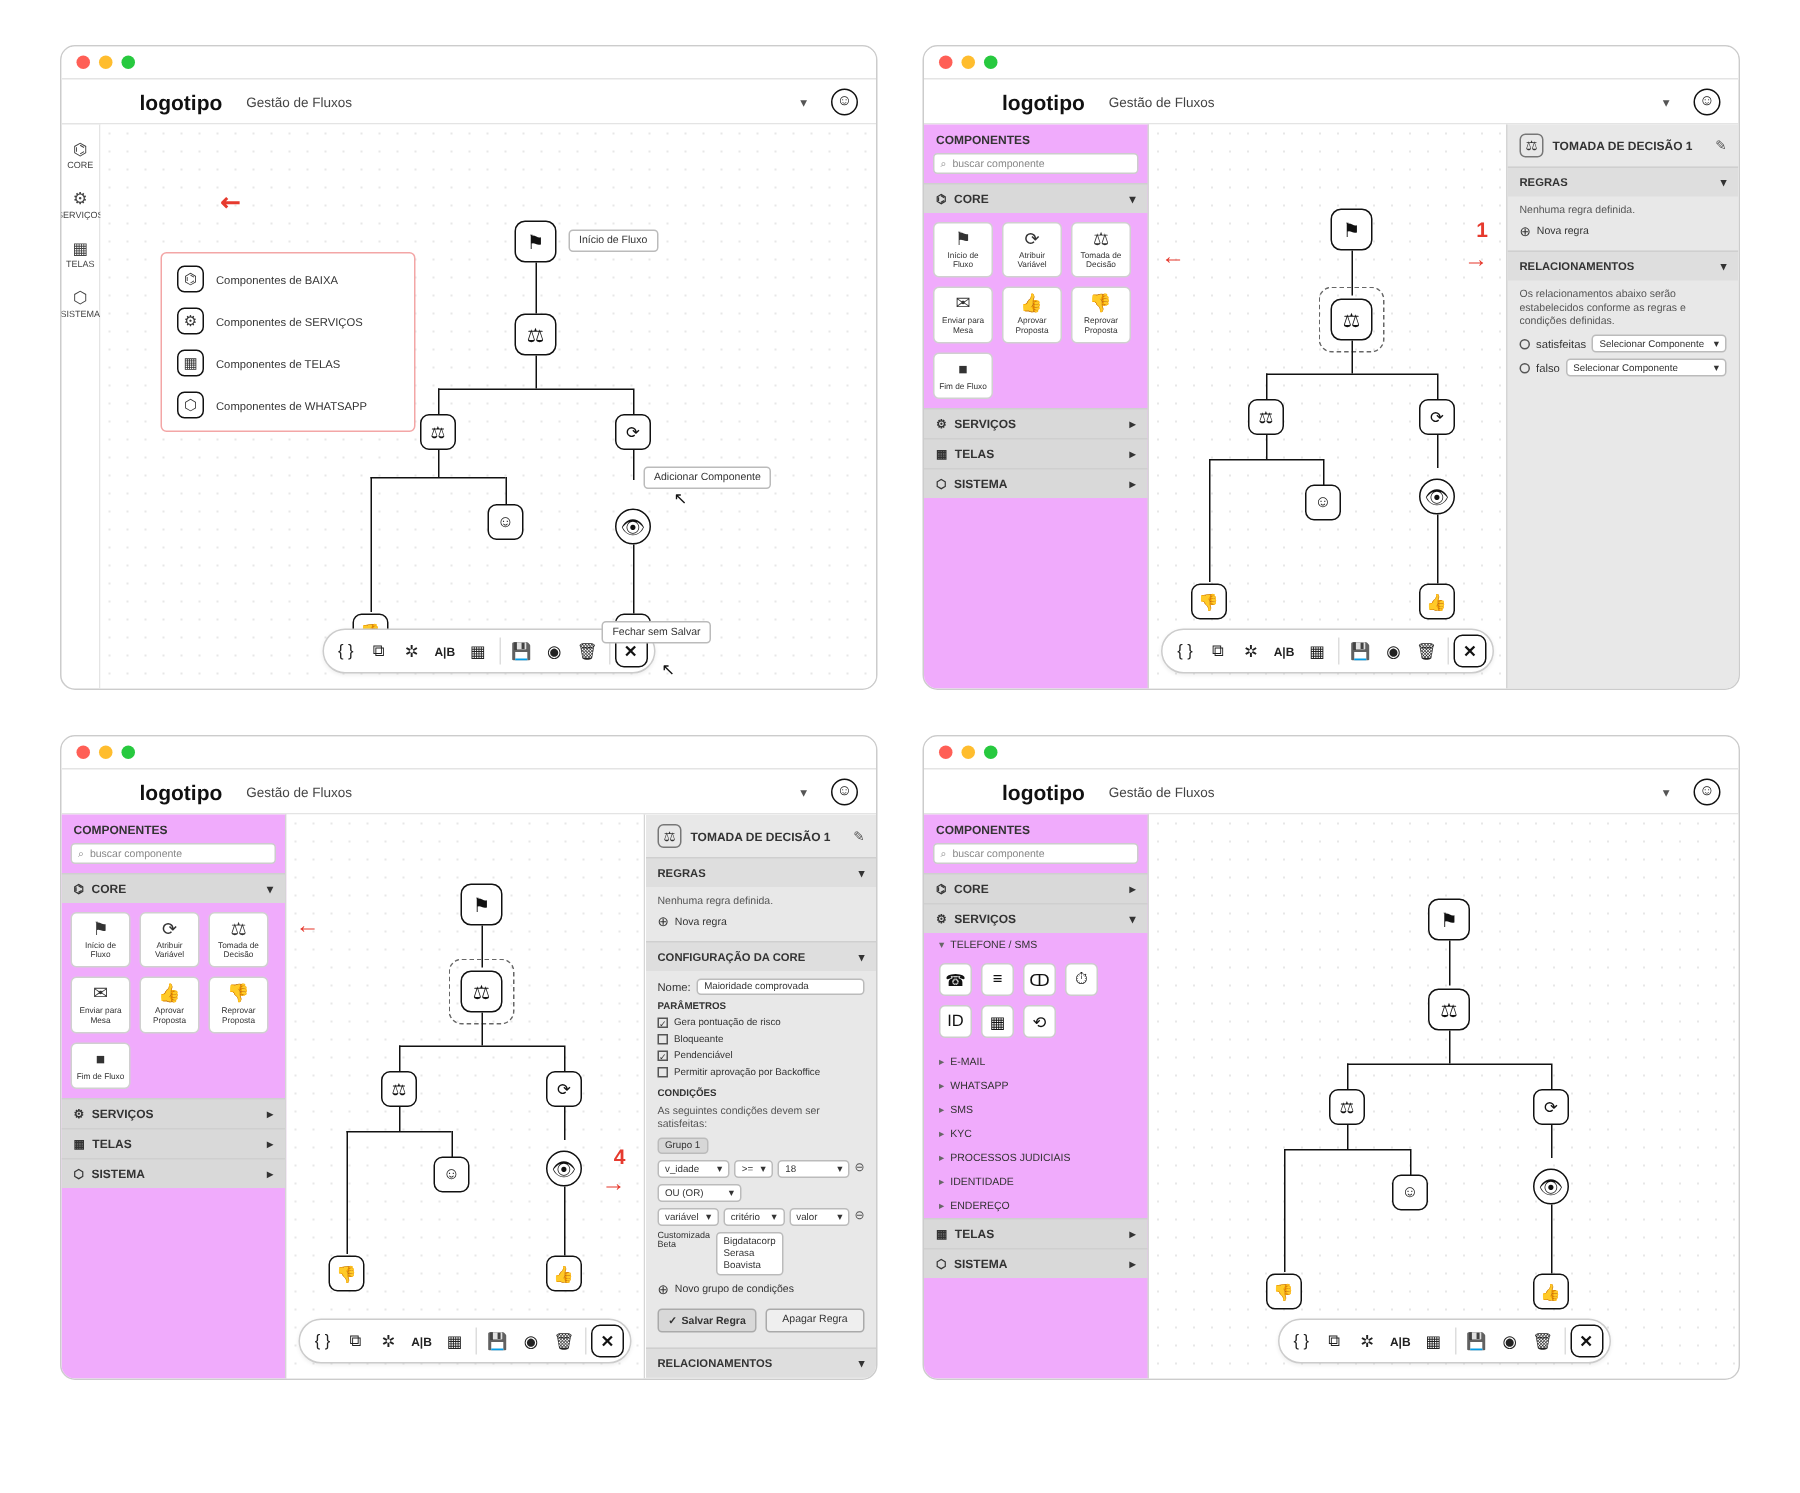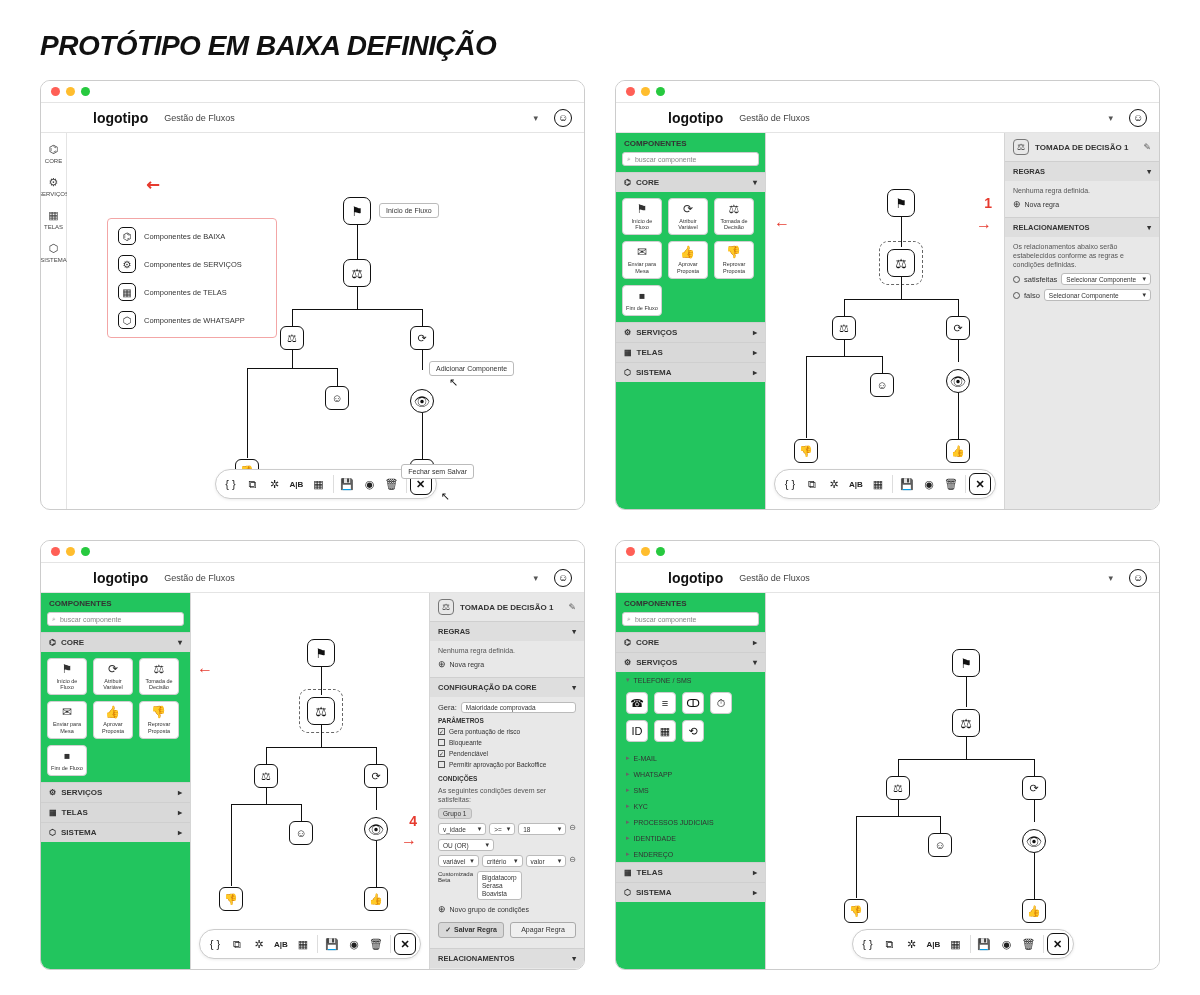--- a/index.html
+++ b/index.html
@@ -87,21 +87,21 @@
     color: #444;
   }
   .iconbar .ibi {
     display: flex; flex-direction: column; align-items: center; gap: 2px;
   }
   .iconbar .ico { font-size: 11px; }
 
   
   .leftpanel {
     width: 150px;
-    background: #22c55e;
+    background: #f0abfc;
     border-right: 1px solid #d5d5d5;
     display: flex;
     flex-direction: column;
     font-size: 8px;
   }
   .lp-title {
     font-size: 8px;
     font-weight: 700;
     padding: 6px 8px 4px;
     color: #333;
@@ -339,21 +339,20 @@
     background:#fff; border:1px solid #bbb; border-radius:3px;
     font-size:6.5px; padding:2px 4px; display:flex; flex-direction:column; gap:1px;
     position: relative;
   }
 
 </style>
 </head>
 <body>
 
 <div class="page">
-  <h1 class="title">PROTÓTIPO EM BAIXA DEFINIÇÃO</h1>
 
   <div class="grid">
 
     <div class="frame">
       <div class="titlebar">
         <span class="tc r"></span>
         <span class="tc y"></span>
         <span class="tc g"></span>
       </div>
       <div class="appbar">
@@ -731,21 +730,21 @@
             <span class="rp-link">
                 <span>Nova regra</span>
               </span>
           </div>
           <div class="rp-sec">
               <span>CONFIGURAÇÃO DA CORE</span>
               <span class="arw">▾</span>
             </div>
           <div class="rp-body">
             <div class="rp-row">
-              <span>Gera:</span>
+              <span>Nome:</span>
               <div class="rp-input">Maioridade comprovada</div>
             </div>
             <span style="font-weight:700; font-size:6.5px;">PARÂMETROS</span>
             <div class="rp-chk">
                 <span class="box">✓</span>
                 <span>Gera pontuação de risco</span>
               </div>
             <div class="rp-chk">
                 <span class="box"></span>
                 <span>Bloqueante</span>

